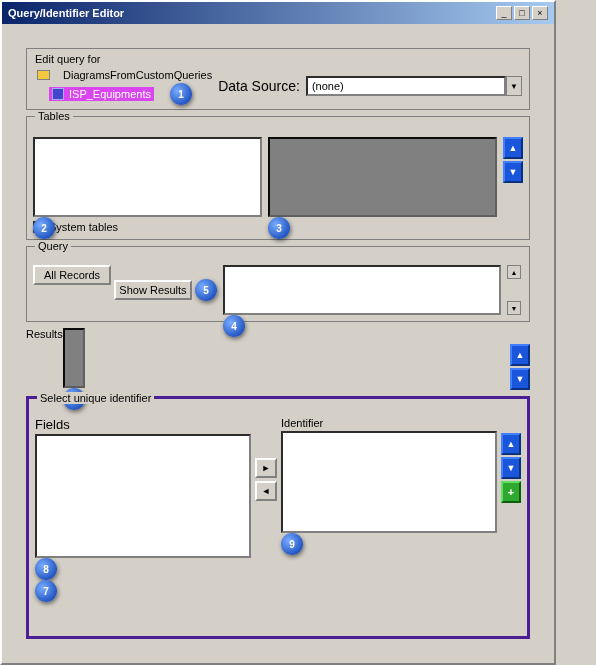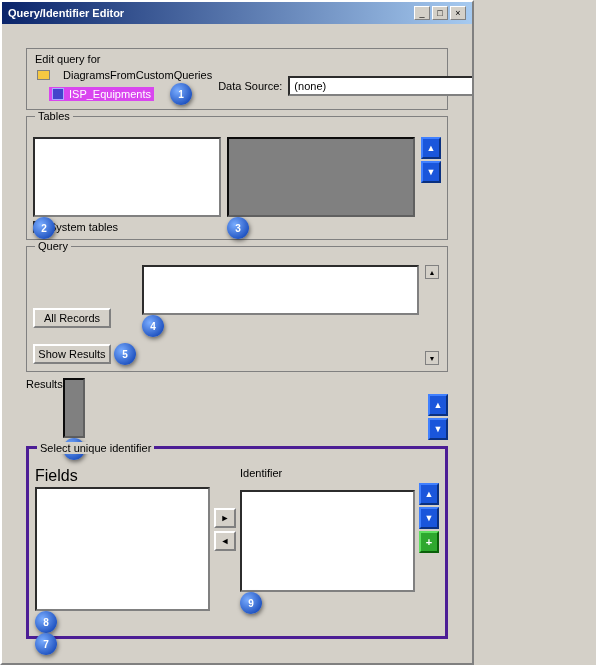--- a/index.html
+++ b/index.html
@@ -6,21 +6,21 @@
     body {
       font-family: 'Segoe UI', Tahoma, Arial, sans-serif;
       font-size: 11px;
       background: #d4d0c8;
       width: 596px;
       height: 665px;
       overflow: hidden;
     }
 
     .window {
-      width: 474px;
+      width: 556px;
       height: 665px;
       background: #d4d0c8;
       border: 2px solid #808080;
       border-top: 2px solid #ffffff;
       border-left: 2px solid #ffffff;
       display: flex;
       flex-direction: column;
     }
 
     .title-bar {
@@ -108,21 +108,21 @@
     }
 
     .data-source-row {
       display: flex;
       align-items: center;
       gap: 6px;
       margin-left: auto;
     }
 
     .data-source-label {
-      font-size: 11px;
+      font-size: 14px;
       white-space: nowrap;
     }
 
     
     .tables-section {
       border: 1px solid #808080;
       padding: 20px 6px 6px 6px;
       position: relative;
     }
 
@@ -202,23 +202,22 @@
       position: relative;
     }
 
     .query-inner {
       display: flex;
       gap: 6px;
     }
 
     .query-buttons {
       display: flex;
-      flex-direction: column;
-      gap: 15px;
-      margin-top: 43px;
+      flex-direction: row;
+      gap: 3px;
     }
 
     .query-btn {
       width: 78px;
       height: 20px;
       background: #d4d0c8;
       border: 2px solid #ffffff;
       border-right: 2px solid #808080;
       border-bottom: 2px solid #808080;
       font-size: 11px;
@@ -263,35 +262,35 @@
     }
 
     .fields-column {
       flex: 1;
       display: flex;
       flex-direction: column;
       gap: 2px;
     }
 
     .fields-label {
-      font-size: 16px;
+      font-size: 13px;
     }
 
     .fields-list {
       flex: 1;
       min-height: 80px;
       background: white;
       border: 2px inset #808080;
     }
 
     .identifier-column {
       flex: 1;
       display: flex;
       flex-direction: column;
-      gap: 11px;
+      gap: 2px;
     }
 
     .identifier-label {
       font-size: 11px;
     }
 
     .identifier-list {
       flex: 1;
       min-height: 80px;
       background: white;

